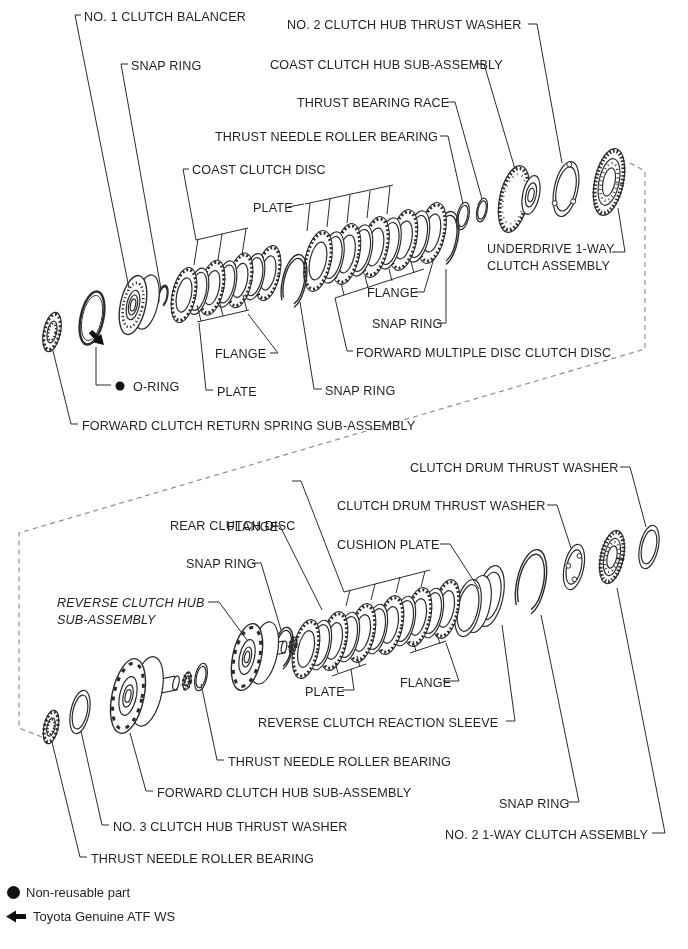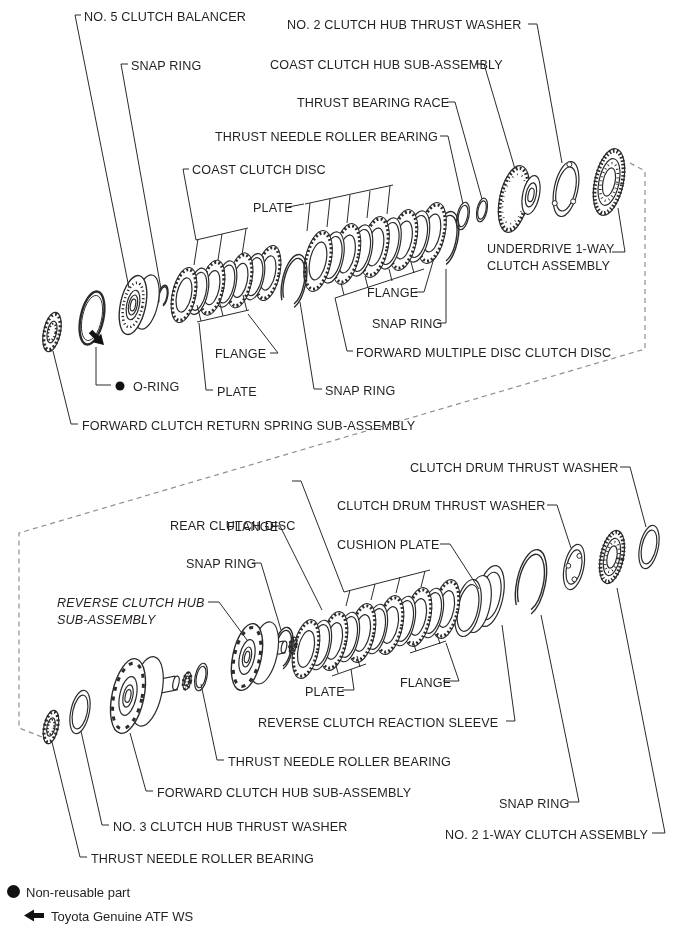--- a/index.html
+++ b/index.html
@@ -1,21 +1,21 @@
 <!DOCTYPE html>
 <html><head>
 <meta charset="utf-8">
 <style>
   html,body{margin:0;padding:0;background:#ffffff;}
   #page{position:relative;width:688px;height:949px;background:#fff;overflow:hidden;
         font-family:"Liberation Sans", sans-serif;}
   #diagram{position:absolute;left:0;top:0;}
   .lbl{position:absolute;font-size:12.6px;line-height:17px;letter-spacing:0.15px;
        color:#231f20;white-space:pre;}
-  .legend-row{position:absolute;display:flex;gap:6px;
+  .legend-row{position:absolute;display:flex;align-items:center;gap:6px;
        font-size:13px;color:#231f20;}
   .dot{width:13px;height:13px;border-radius:50%;background:#111;display:inline-block;}
 </style>
 </head>
 <body>
 
 <div id="page">
   <svg id="diagram" width="688" height="949" viewBox="0 0 688 949" xmlns="http://www.w3.org/2000/svg">
     <g id="layer-connector">
         <polyline points="630,163 645,171 645,349 19,533 19,728 42,737" fill="none" stroke="#8f8f8f" stroke-width="1.2" stroke-dasharray="5 4"></polyline>
@@ -369,21 +369,21 @@
         <polyline points="567,802 579,802 541,615" fill="none" stroke="#2b2b2b" stroke-width="1"></polyline>
         <polyline points="652,833 665,833 617,588" fill="none" stroke="#2b2b2b" stroke-width="1"></polyline>
       </g>
     <g id="layer-markers">
         <circle cx="120" cy="386" r="4.5" fill="#111"></circle>
         <polygon points="0,0 10,-6 10,-2.5 19,-2.5 19,2.5 10,2.5 10,6" fill="#111" transform="translate(104 345) rotate(225)"></polygon>
       </g>
   </svg>
 
   <div id="labels">
-      <div class="lbl" style="left: 84px; top: 9px;">NO. 5 CLUTCH BALANCER</div>
+      <div class="lbl" style="left: 84px; top: 9px;">NO. 1 CLUTCH BALANCER</div>
       <div class="lbl" style="left: 131px; top: 58px;">SNAP RING</div>
       <div class="lbl" style="left: 287px; top: 17px; text-align: right;">NO. 2 CLUTCH HUB THRUST WASHER</div>
       <div class="lbl" style="left: 238px; top: 57px; margin-left: 32px;">COAST CLUTCH HUB SUB-ASSEMBLY</div>
       <div class="lbl" style="left: 297px; top: 95px;">THRUST BEARING RACE</div>
       <div class="lbl" style="left: 215px; top: 129px;">THRUST NEEDLE ROLLER BEARING</div>
       <div class="lbl" style="left: 192px; top: 162px;">COAST CLUTCH DISC</div>
       <div class="lbl" style="left: 253px; top: 200px;">PLATE</div>
       <div class="lbl" style="left: 367px; top: 285px;">FLANGE</div>
       <div class="lbl" style="left: 372px; top: 316px;">SNAP RING</div>
       <div class="lbl" style="left: 356px; top: 345px;">FORWARD MULTIPLE DISC CLUTCH DISC</div>
@@ -410,19 +410,19 @@
       <div class="lbl" style="left: 113px; top: 819px;">NO. 3 CLUTCH HUB THRUST WASHER</div>
       <div class="lbl" style="left: 91px; top: 851px;">THRUST NEEDLE ROLLER BEARING</div>
       <div class="lbl" style="left: 499px; top: 796px;">SNAP RING</div>
       <div class="lbl" style="left: 445px; top: 827px;">NO. 2 1-WAY CLUTCH ASSEMBLY</div>
     </div>
 
   <div class="legend-row" style="left:7px;top:885px;">
     <span class="dot"></span>
     <span>Non-reusable part</span>
   </div>
-  <div class="legend-row" style="left:24px;top:909px;">
+  <div class="legend-row" style="left:6px;top:909px;">
     <svg width="21" height="13" viewBox="0 0 21 13">
       <polygon points="0,6.5 10,0.5 10,4 20,4 20,9 10,9 10,12.5" fill="#111"></polygon>
     </svg>
     <span>Toyota Genuine ATF WS</span>
   </div>
 </div>
 
 </body></html>

